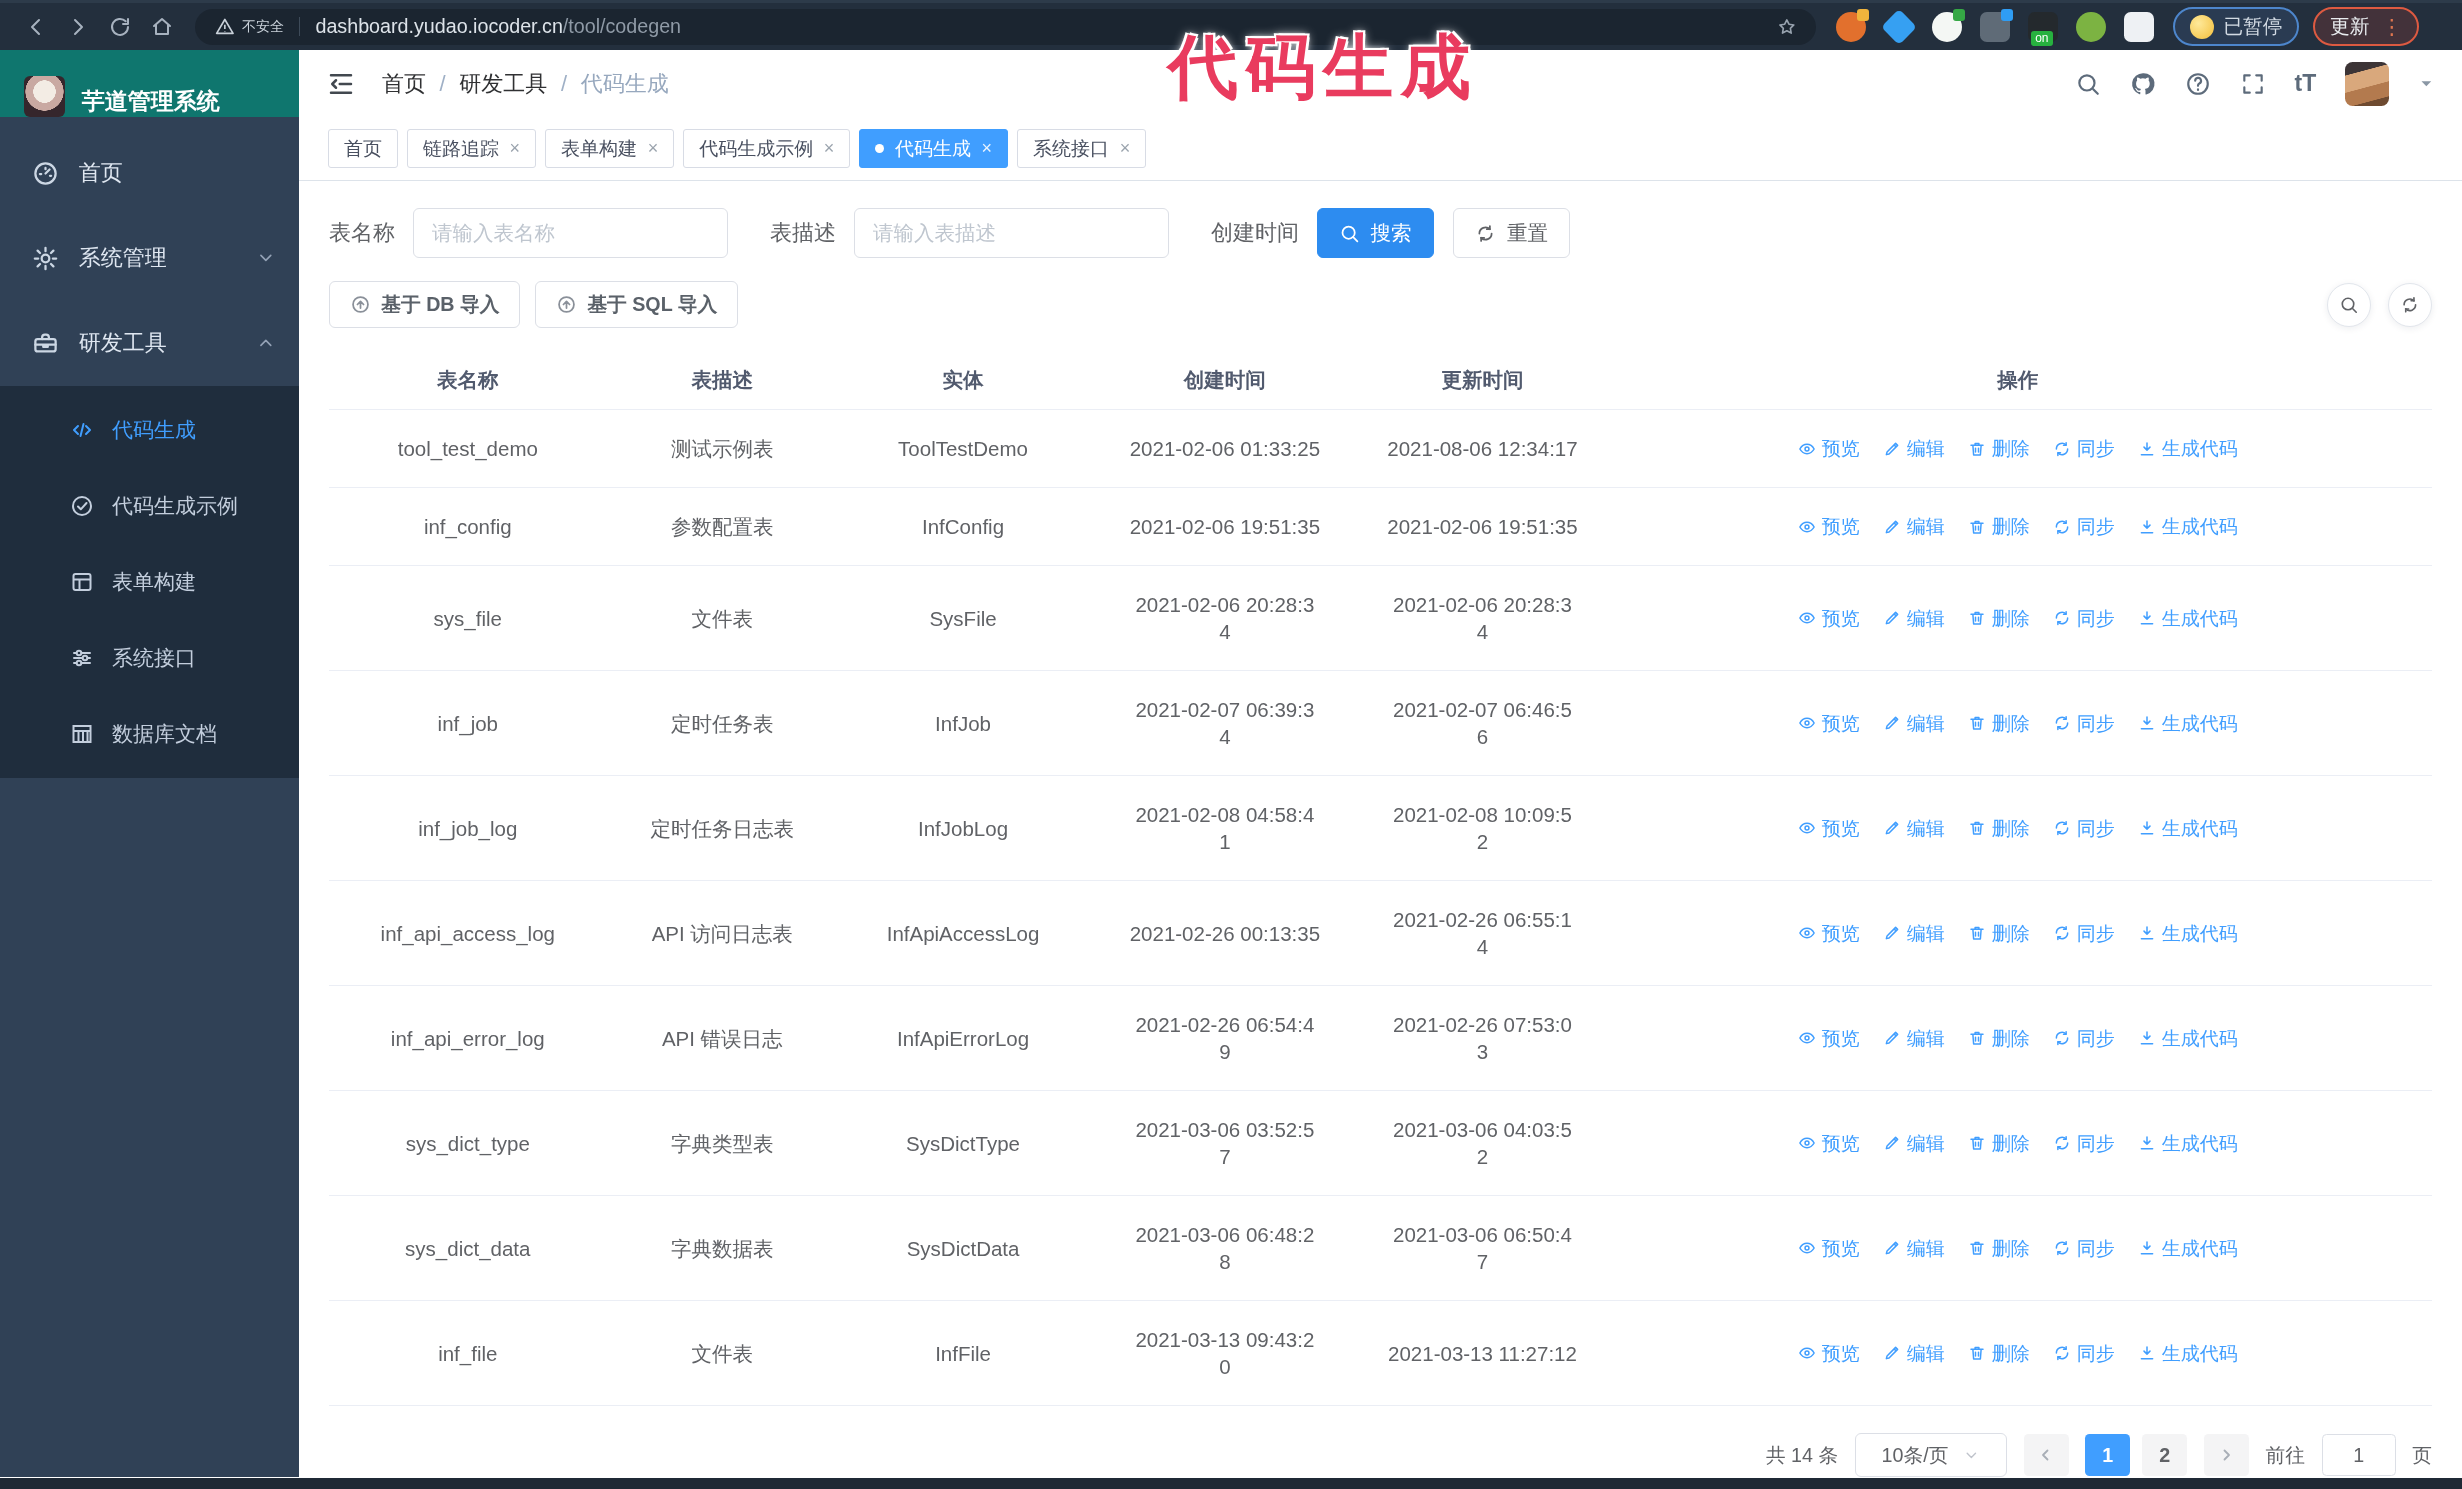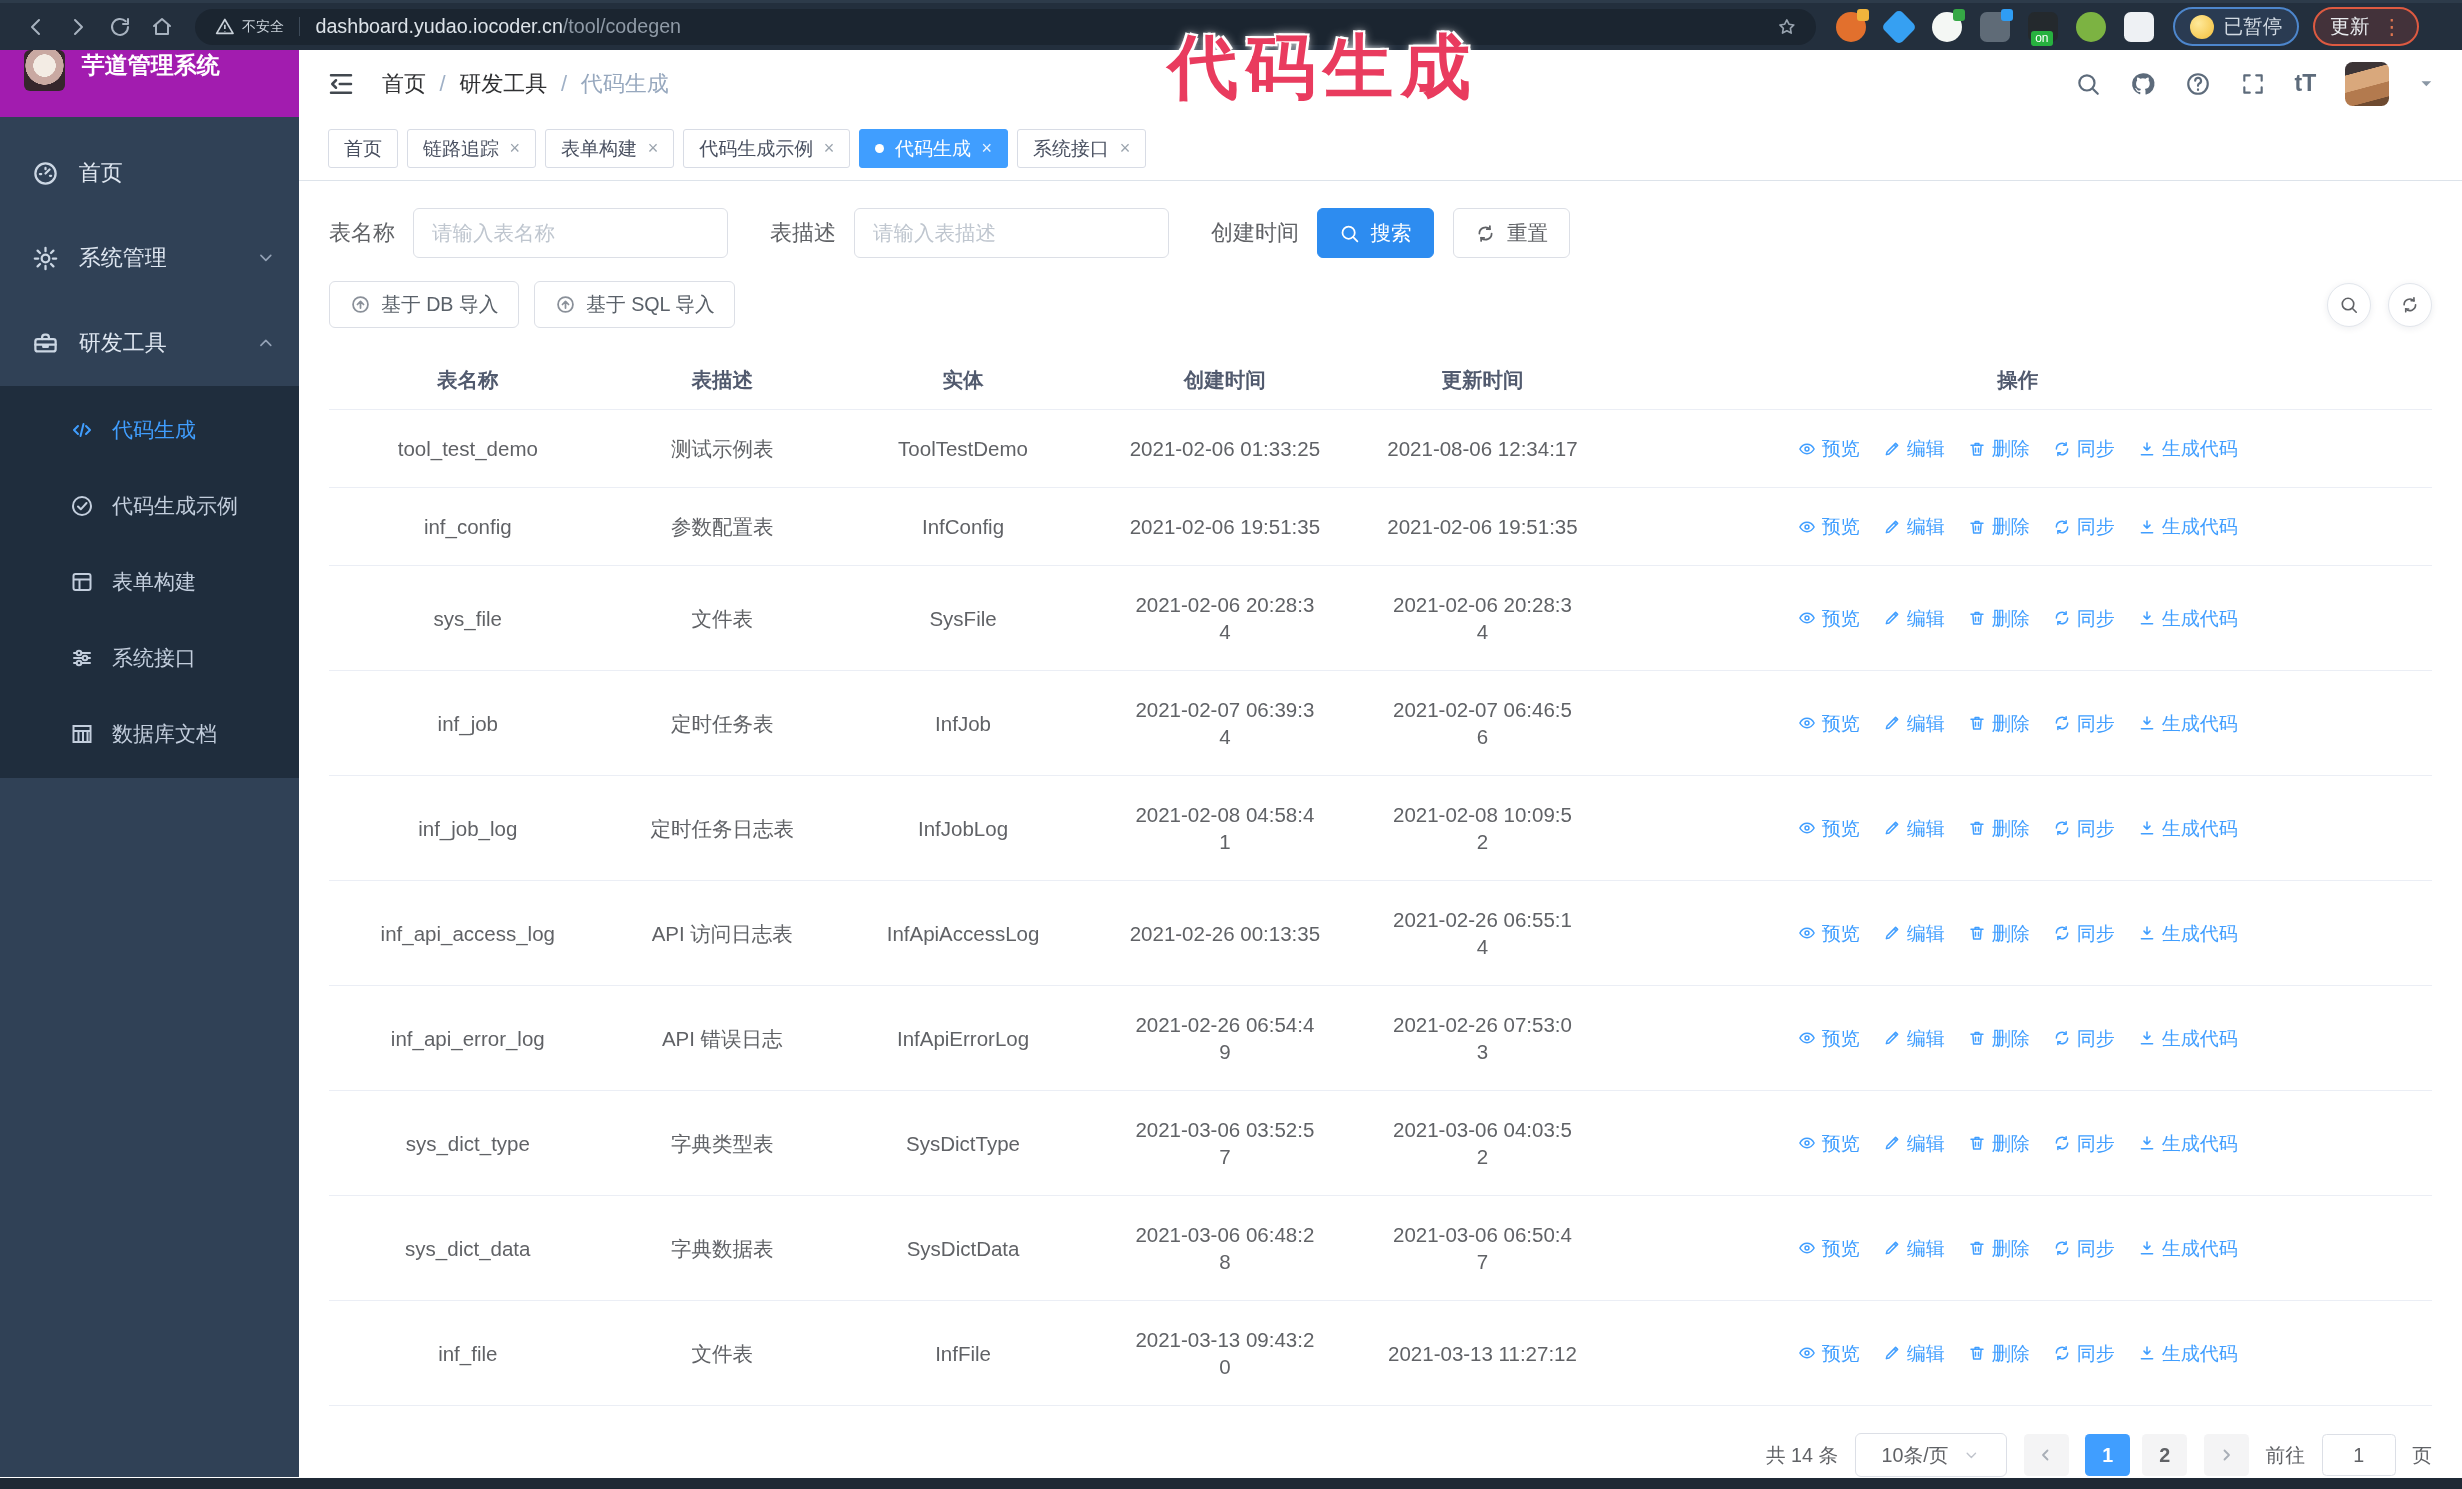--- a/index.html
+++ b/index.html
@@ -36,21 +36,21 @@
     background: radial-gradient(circle at 35% 35%, #ffe99a, #f3bf3b); }
   .paused-label { color: #d2dae3; font-size: 19.7px; }
   .update-btn { height: 39px; border: 2.3px solid #dd5a41; border-radius: 21px; background: rgba(150,62,50,.28);
     display: flex; align-items: center; gap: 12px; padding: 0 15px; margin-left: 13.6px; flex: 0 0 auto; }
   .update-label { color: #e8ebee; font-size: 19.7px; }
   .update-dots { color: #e0764f; font-size: 21px; letter-spacing: 0; }
 
   
   .app { display: flex; height: 1427px; }
   .sidebar { width: 299px; background: #304156; display: flex; flex-direction: column; flex: 0 0 auto; }
-  .logo-row { height: 67px; background: #a21caf; display: flex; align-items: flex-start; gap: 16.7px; padding-left: 24px; }
+  .logo-row { height: 67px; background: #0f766e; display: flex; align-items: flex-end; gap: 16.7px; padding-left: 24px; }
   .logo-img { width: 41px; height: 41px; border-radius: 6px; flex: 0 0 auto;
     background: radial-gradient(circle at 50% 38%, #f3ece4 0 34%, #c9a9a2 35% 58%, #35262c 59%); }
   .logo-title { color: #fff; font-size: 23px; font-weight: 700; }
   .menu { padding-top: 13.6px; }
   .menu-item { height: 85px; display: flex; align-items: center; gap: 19.7px; padding: 0 23px 0 32px;
     color: #dfe7f1; font-size: 22px; }
   .micon { width: 27px; height: 27px; color: #ccd7e4; flex: 0 0 auto; display: inline-flex; }
   .micon svg { width: 27px; height: 27px; }
   .chevron { margin-left: auto; color: #94a2b6; display: inline-flex; }
   .chevron svg { width: 19.7px; height: 19.7px; }
@@ -102,21 +102,21 @@
   .date-input .icon svg { width: 21px; height: 21px; }
   .dph { flex: 1; text-align: center; }
   .dsep { color: #bfc6cf; padding: 0 4.5px; }
   .btn { height: 50px; border-radius: 6px; display: flex; align-items: center; gap: 10.6px;
     padding: 0 21px; font-size: 20.5px; }
   .btn .icon { display: inline-flex; }
   .btn .icon svg { width: 21px; height: 21px; }
   .btn-search { background: #2d8cf0; color: #fff; border: 1.5px solid #2d8cf0; margin-right: 19.7px; }
   .btn-reset { background: #fff; color: #606266; border: 1.5px solid #dcdfe6; }
 
-  .toolbar-row { display: flex; align-items: center; margin-top: 23px; }
+  .toolbar-row { display: flex; align-items: center; margin-top: 23px; font-weight: bold; }
   .btn-import { height: 47px; border: 1.5px solid #dcdfe6; border-radius: 6px; background: #fff;
     display: flex; align-items: center; gap: 10.6px; padding: 0 19.7px; font-size: 19.7px; color: #5a6169; margin-right: 15px; }
   .btn-import .icon { color: #8a9099; display: inline-flex; }
   .btn-import .icon svg { width: 21px; height: 21px; }
   .circle-btns { margin-left: auto; display: flex; gap: 16.7px; }
   .circle { width: 44px; height: 44px; border-radius: 50%; border: 1.5px solid #e2e6ec; background: #fff;
     box-shadow: 0 1.5px 7.6px rgba(30,40,60,.08); display: flex; align-items: center; justify-content: center; color: #606266; }
   .circle svg { width: 19.7px; height: 19.7px; }
 
   table { width: 100%; border-collapse: collapse; margin-top: 23px; }

